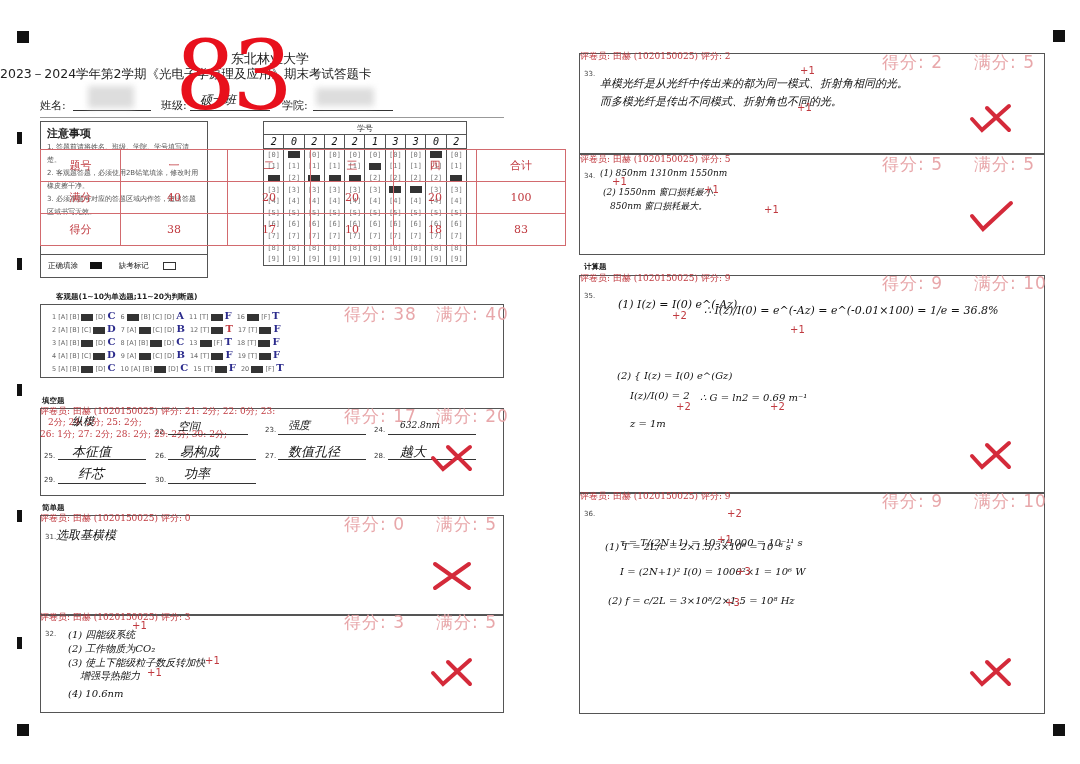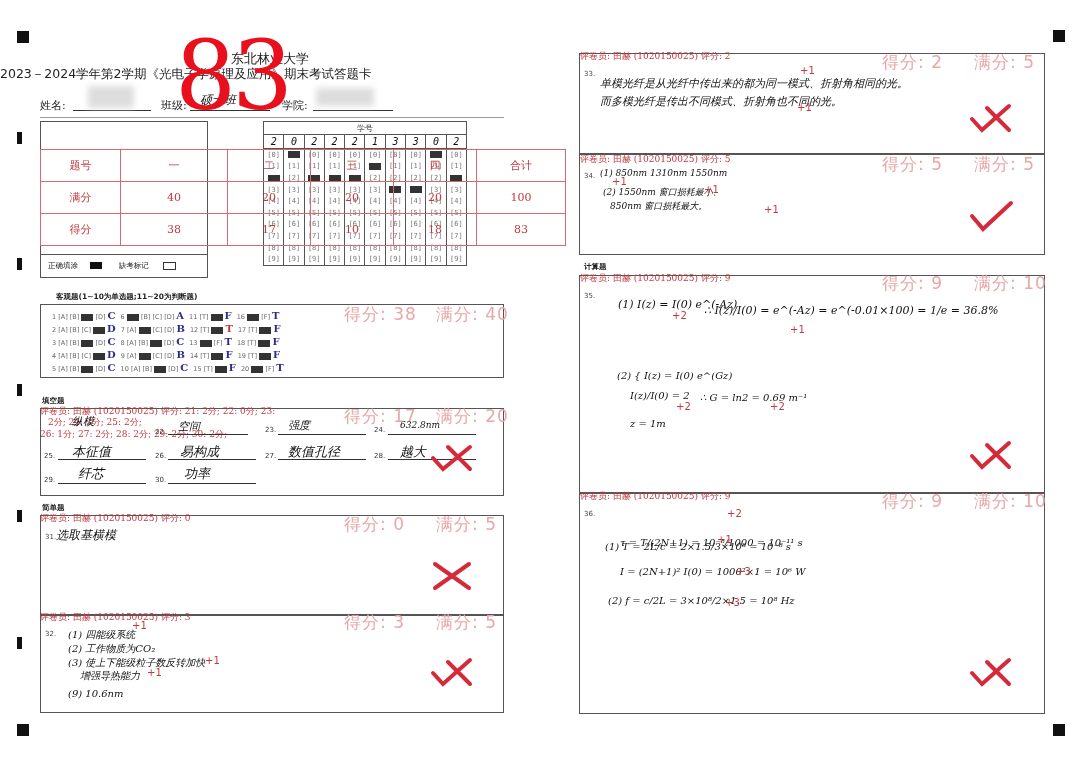--- a/index.html
+++ b/index.html
@@ -57,20 +57,26 @@
 <div class="blur" style="left:88px;top:86px;width:46px;height:22px;"></div>
 <span class="info" style="left:161px;">班级:</span>
 <div class="uline" style="left:190px;top:98px;width:80px;"></div>
 <span class="hand" style="left:200px;top:92px;font-size:12px;">硕士班</span>
 <span class="info" style="left:282px;">学院:</span>
 <div class="uline" style="left:313px;top:98px;width:80px;"></div>
 <div class="blur" style="left:316px;top:88px;width:58px;height:18px;"></div>
 <div class="hr"></div>
 
 <div class="box" style="left:40px;top:121px;width:166px;height:155px;">
+  <div style="padding:4px 6px;">
+    <div class="notice-title">注意事项</div>
+    <div class="small">1. 答题前请将姓名、班级、学院、学号填写清楚。</div>
+    <div class="small">2. 客观题答题，必须使用2B铅笔填涂，修改时用橡皮擦干净。</div>
+    <div class="small">3. 必须在题号对应的答题区域内作答，超出答题区域书写无效。</div>
+  </div>
   <div style="position:absolute;left:0;right:0;top:132px;border-top:1px solid #555;"></div>
   <div style="position:absolute;left:7px;top:139px;font-size:7.5px;font-family:'DejaVu Sans',sans-serif;">
     <span>正确填涂</span>
     <span style="display:inline-block;width:12px;height:7px;background:#111;margin:0 14px 0 10px;vertical-align:middle;"></span>
     <span>缺考标记</span>
     <span style="display:inline-block;width:11px;height:6px;border:1px solid #333;margin-left:12px;vertical-align:middle;"></span>
   </div>
 </div>
 
 <table class="sid">
@@ -340,21 +346,21 @@
 <div class="score-watermark" style="left:344px;top:611px;">得分: 3</div>
 <div class="score-watermark" style="left:436px;top:611px;">满分: 5</div>
 <span class="qnum" style="left:45px;top:630px;">32.</span>
 <span class="hand" style="left:68px;top:628px;font-size:10px;">(1) 四能级系统</span>
 <span class="plus" style="left:132px;top:620px;">+1</span>
 <span class="hand" style="left:68px;top:642px;font-size:10px;">(2) 工作物质为CO₂</span>
 <span class="hand" style="left:68px;top:656px;font-size:10px;">(3) 使上下能级粒子数反转加快</span>
 <span class="plus" style="left:205px;top:655px;">+1</span>
 <span class="hand" style="left:80px;top:669px;font-size:10px;">增强导热能力</span>
 <span class="plus" style="left:147px;top:667px;">+1</span>
-<span class="hand" style="left:68px;top:688px;font-size:10px;">(9) 10.6nm</span>
+<span class="hand" style="left:68px;top:688px;font-size:10px;">(4) 10.6nm</span>
 <svg class="mark" style="left:430px;top:657px;" width="46" height="30" viewBox="0 0 46 30">
     <path d="M3 16 L13 27 L40 3 M18 5 L40 27" stroke="#d42a3a" stroke-width="4" fill="none" stroke-linecap="round"></path>
   </svg>
 
 <div class="box" style="left:579px;top:53px;width:464px;height:100px;"></div>
 <div class="grader" style="left:580px;top:50px;">评卷员: 田赫 (1020150025) 评分: 2</div>
 <div class="score-watermark" style="left:882px;top:51px;">得分: 2</div>
 <div class="score-watermark" style="left:974px;top:51px;">满分: 5</div>
 <span class="qnum" style="left:584px;top:70px;">33.</span>
 <span class="hand" style="left:600px;top:76px;font-size:11px;">单模光纤是从光纤中传出来的都为同一模式、折射角相同的光。</span>

